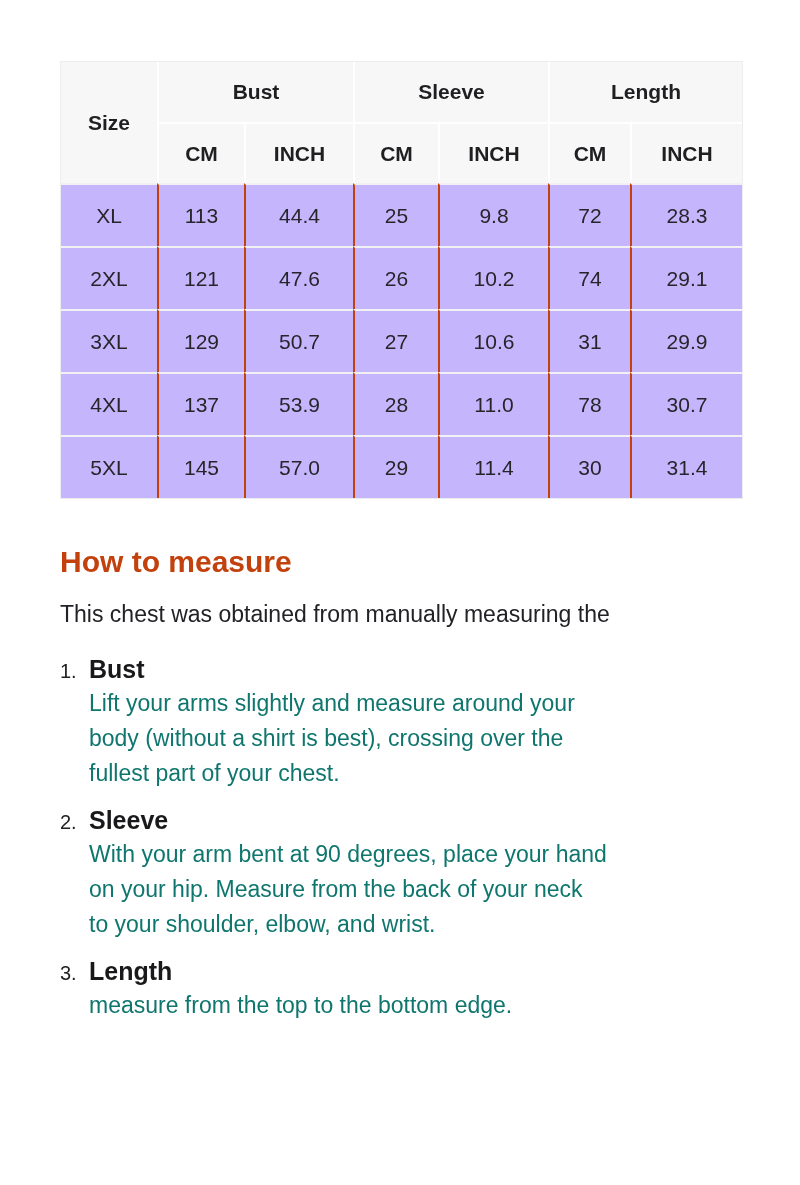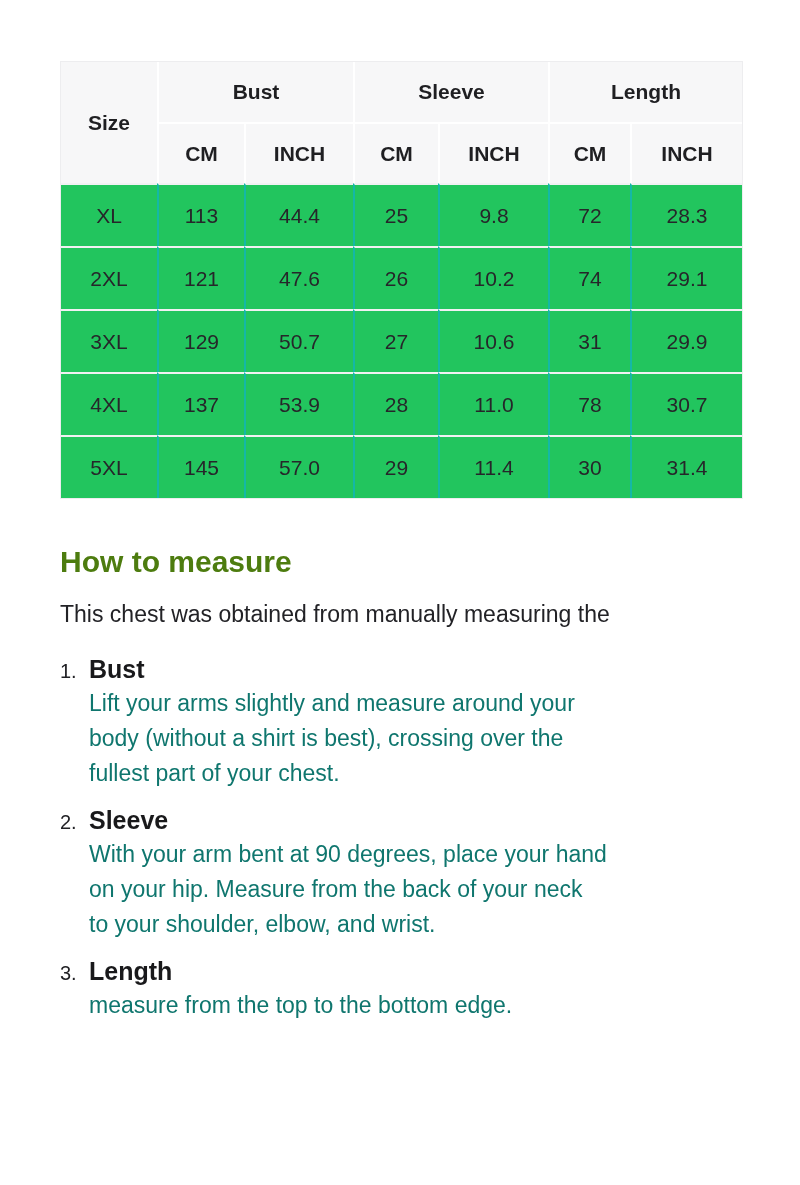--- a/index.html
+++ b/index.html
@@ -38,38 +38,38 @@
     text-align: center;
     vertical-align: middle;
     padding: 0;
   }
   .size-chart thead th { border-left: 2px solid #ffffff; }
   .size-chart thead tr.group-row th.corner { border-left: none; }
   .size-chart tr.group-row th { height: 60px; }
   .size-chart tr.unit-row th { height: 61px; border-top: 2px solid #ffffff; }
 
   .size-chart td {
-    background: #22c55e;
+    background: #c4b5fd;
     height: 63px;
     font-size: 21px;
     color: #26262a;
     text-align: center;
     vertical-align: middle;
     border-top: 2px solid #f1f1f3;
     padding: 0;
   }
-  .size-chart td + td { border-left: 2px solid #14b8a6; }
+  .size-chart td + td { border-left: 2px solid #c2410c; }
 
   
   h1.htm-heading {
     margin: 46px 0 0 0;
     font-size: 30px;
     line-height: 34px;
     font-weight: 700;
-    color: #4d7c0f;
+    color: #c2410c;
   }
   .intro {
     margin-top: 17px;
     font-size: 23px;
     line-height: 36px;
     color: #222226;
   }
   .line { white-space: nowrap; }
 
   .steps { margin-top: 22px; }

